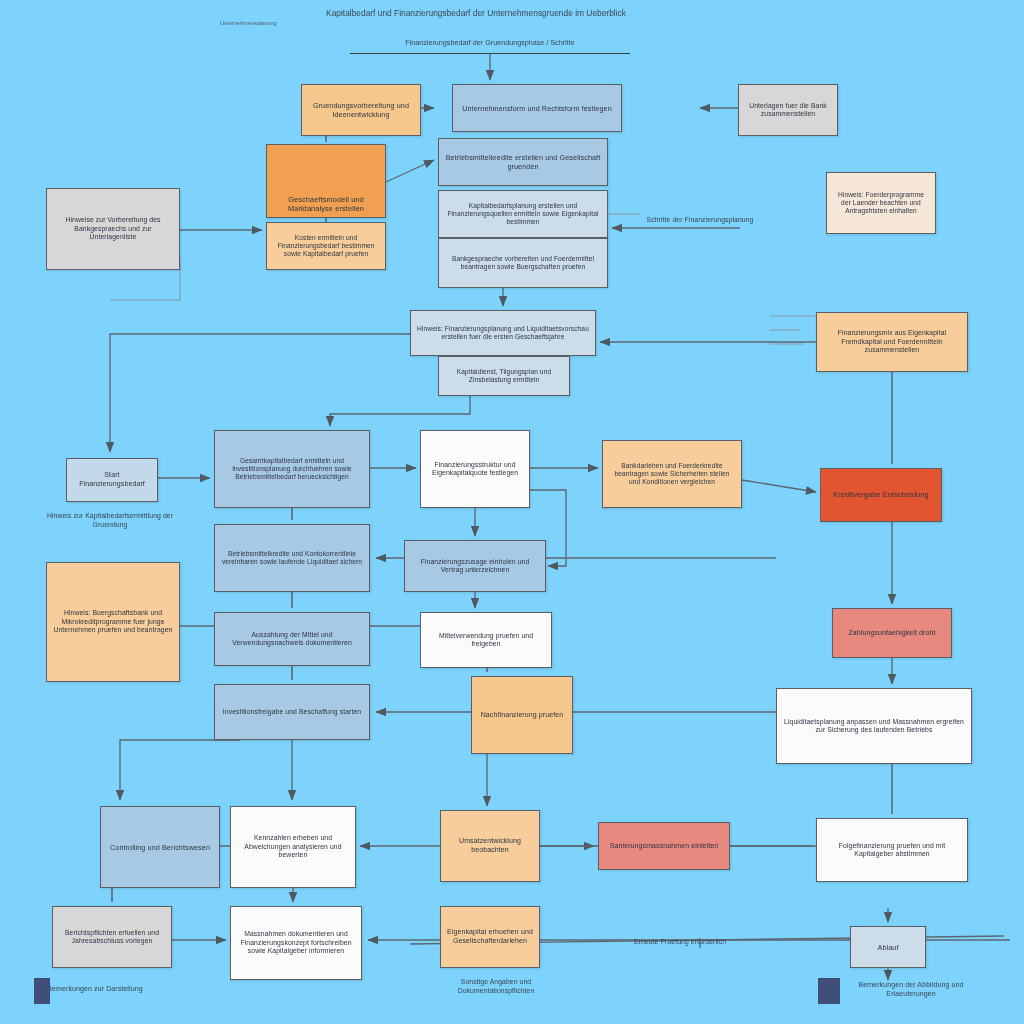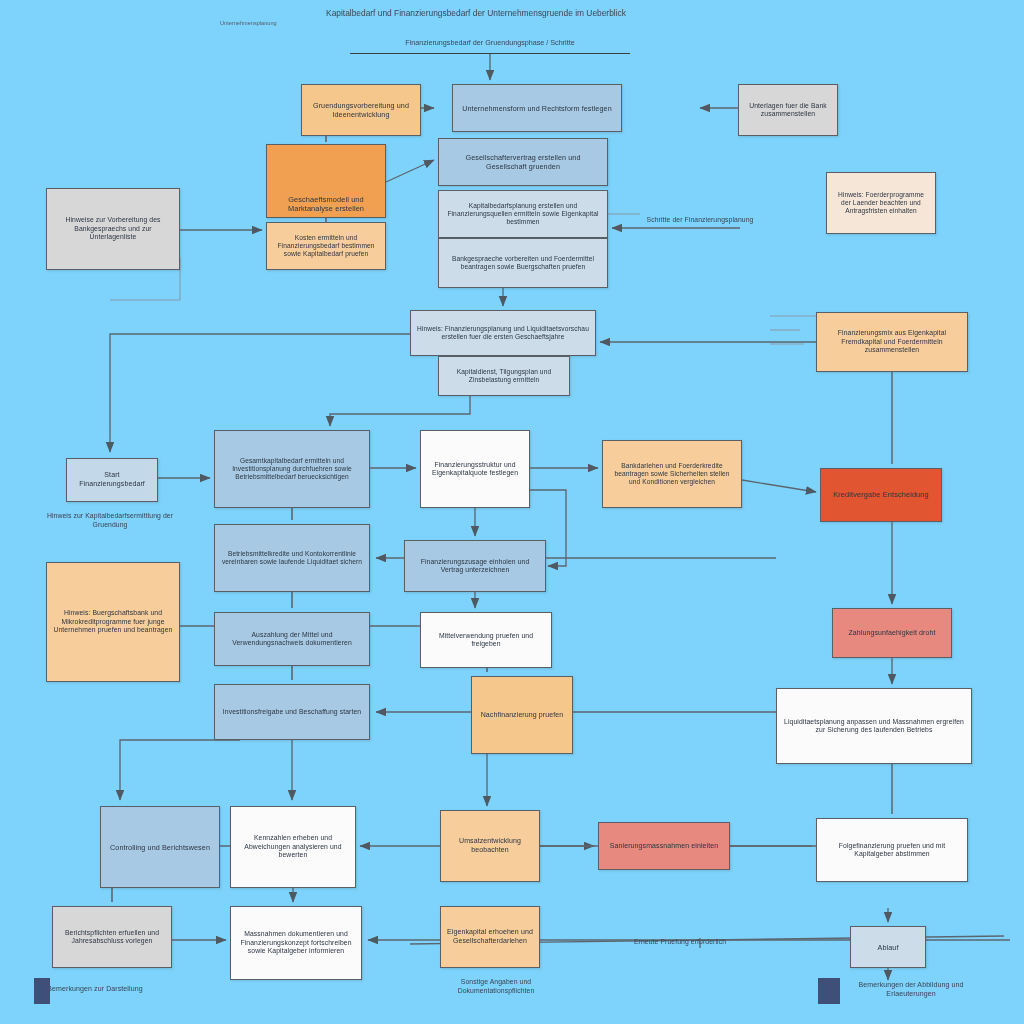--- a/index.html
+++ b/index.html
@@ -214,21 +214,21 @@
       <div class="node fill-orange" style="left: 266px; top: 144px; width: 120px; height: 74px; font-size: 7.4px; align-items: flex-end;">
         <span>Geschaeftsmodell und Marktanalyse erstellen</span>
       </div>
       <div class="node fill-peach" style="left: 266px; top: 222px; width: 120px; height: 48px; font-size: 6.6px;">
         <span>Kosten ermitteln und Finanzierungsbedarf bestimmen sowie Kapitalbedarf pruefen</span>
       </div>
       <div class="node fill-blue" style="left: 452px; top: 84px; width: 170px; height: 48px; font-size: 7.2px;">
         <span>Unternehmensform und Rechtsform festlegen</span>
       </div>
       <div class="node fill-blue" style="left: 438px; top: 138px; width: 170px; height: 48px; font-size: 7.2px;">
-        <span>Gesellschaftervertrag erstellen und Gesellschaft gruenden</span>
+        <span>Betriebsmittelkredite erstellen und Gesellschaft gruenden</span>
       </div>
       <div class="node fill-paleblue" style="left: 438px; top: 190px; width: 170px; height: 48px; font-size: 6.6px;">
         <span>Kapitalbedarfsplanung erstellen und Finanzierungsquellen ermitteln sowie Eigenkapital bestimmen</span>
       </div>
       <div class="node fill-paleblue" style="left: 438px; top: 238px; width: 170px; height: 50px; font-size: 6.6px;">
         <span>Bankgespraeche vorbereiten und Foerdermittel beantragen sowie Buergschaften pruefen</span>
       </div>
       <div class="node fill-paleblue" style="left: 410px; top: 310px; width: 186px; height: 46px; font-size: 6.6px;">
         <span>Hinweis: Finanzierungsplanung und Liquiditaetsvorschau erstellen fuer die ersten Geschaeftsjahre</span>
       </div>

